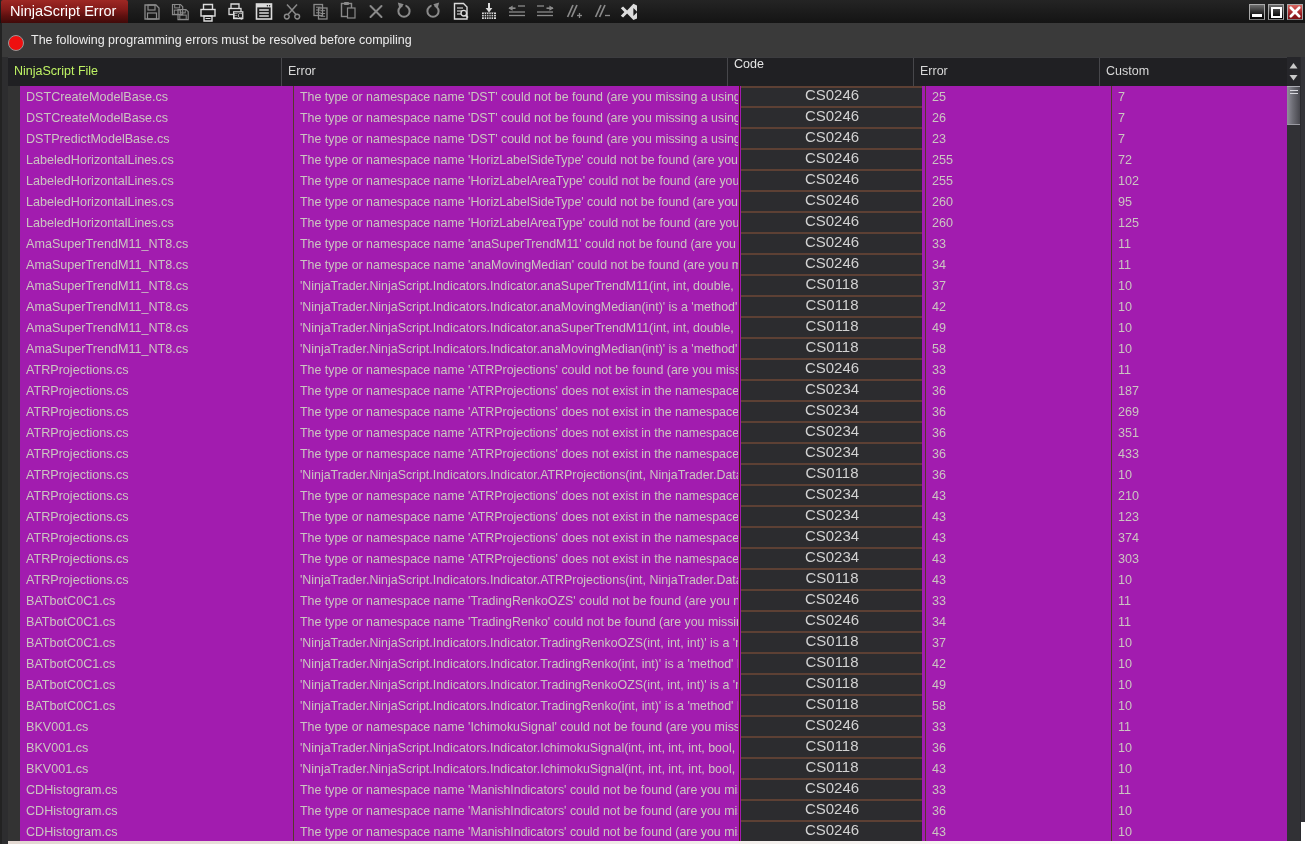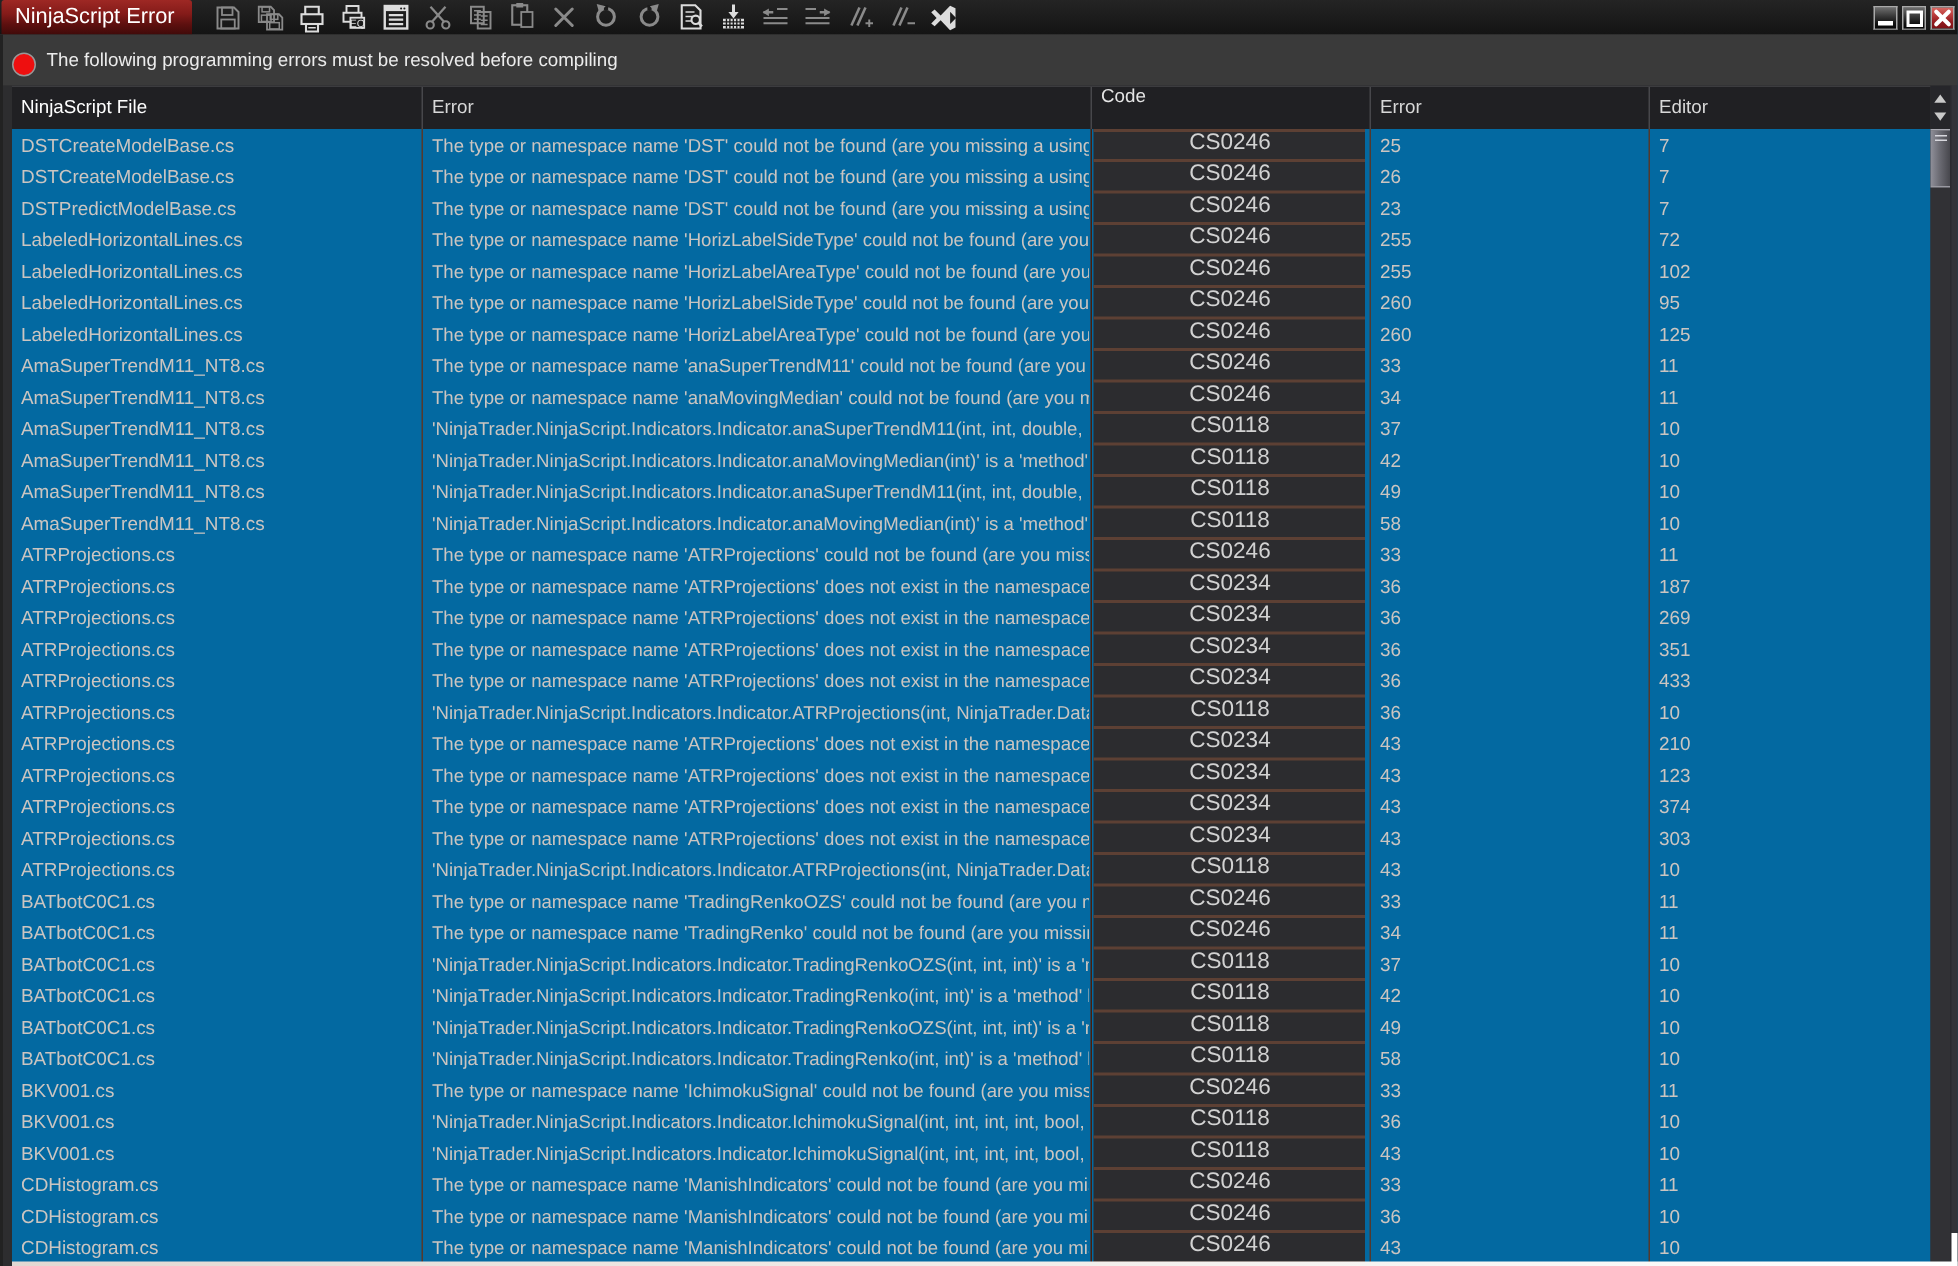--- a/index.html
+++ b/index.html
@@ -181,30 +181,30 @@
         <line x1="11.2" y1="2.8" x2="2.8" y2="11.2"></line>
       </g>
     </svg>
   </div>
 <div class="abs" style="left:0;top:23px;width:1305px;height:34px;background:#3a3a3a"></div>
 <div class="abs" style="left:0;top:23px;width:2px;height:821px;background:#222222"></div>
 <div class="abs" style="left:2px;top:57px;width:6px;height:787px;background:#2d2d2f"></div>
 <div class="abs" style="left:8px;top:35px;width:16px;height:16px;border-radius:50%;background:#ee0f0f;border:1px solid #989898"></div>
 <div class="abs" style="left:31px;top:23px;height:34px;line-height:34px;color:#ececec;font-size:12.5px">The following programming errors must be resolved before compiling</div>
 <div class="abs" style="left:8px;top:57px;width:1279px;height:29px;background:#202023;border-top:1px solid #3c3c3f"></div>
-<div class="abs" style="left:8px;top:57px;width:267px;height:29px;line-height:29px;color:#ffffff;font-size:12.5px;padding-left:6px">NinjaScript File</div>
+<div class="abs" style="left:8px;top:57px;width:267px;height:29px;line-height:29px;color:#bef264;font-size:12.5px;padding-left:6px">NinjaScript File</div>
 <div class="abs" style="left:282px;top:57px;width:439px;height:29px;line-height:29px;color:#d8d8d8;font-size:12.5px;padding-left:6px">Error</div>
 <div class="abs" style="left:728px;top:50px;width:179px;height:29px;line-height:29px;color:#e5e5e5;font-size:12.5px;padding-left:6px">Code</div>
 <div class="abs" style="left:914px;top:57px;width:179px;height:29px;line-height:29px;color:#d8d8d8;font-size:12.5px;padding-left:6px">Error</div>
-<div class="abs" style="left:1100px;top:57px;width:181px;height:29px;line-height:29px;color:#d8d8d8;font-size:12.5px;padding-left:6px">Editor</div>
+<div class="abs" style="left:1100px;top:57px;width:181px;height:29px;line-height:29px;color:#d8d8d8;font-size:12.5px;padding-left:6px">Custom</div>
 <div class="abs" style="left:281px;top:58px;width:1px;height:28px;background:#47474b"></div>
 <div class="abs" style="left:727px;top:58px;width:1px;height:28px;background:#47474b"></div>
 <div class="abs" style="left:913px;top:58px;width:1px;height:28px;background:#47474b"></div>
 <div class="abs" style="left:1099px;top:58px;width:1px;height:28px;background:#47474b"></div>
-<div class="abs" style="left:8px;top:86px;width:1279px;height:758px;background:#0369a1;overflow:hidden">
+<div class="abs" style="left:20px;top:86px;width:1279px;height:758px;background:#a21caf;overflow:hidden">
 <div class="abs" style="left:721px;top:0;width:181px;height:758px;background:#2c2c2f"></div>
 <div class="row" style="top:0px">
 <span class="c1">DSTCreateModelBase.cs</span>
 <span class="c2">The type or namespace name 'DST' could not be found (are you missing a using directive or an assembly reference?)</span>
 <span class="cc">CS0246</span>
 <span class="c4">25</span>
 <span class="c5">7</span>
 </div>
 <div class="row" style="top:21px">
 <span class="c1">DSTCreateModelBase.cs</span>

